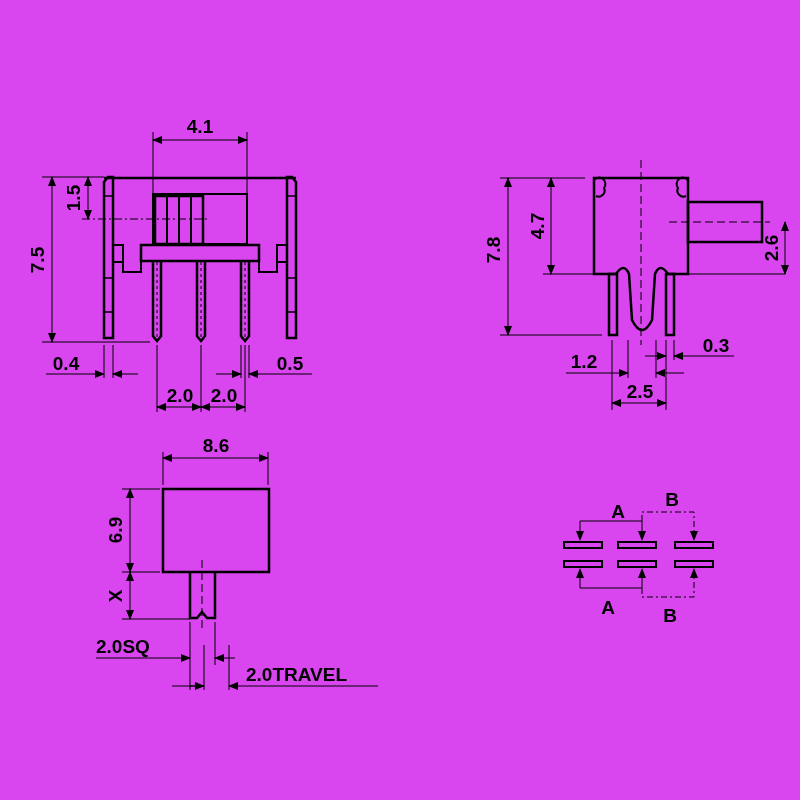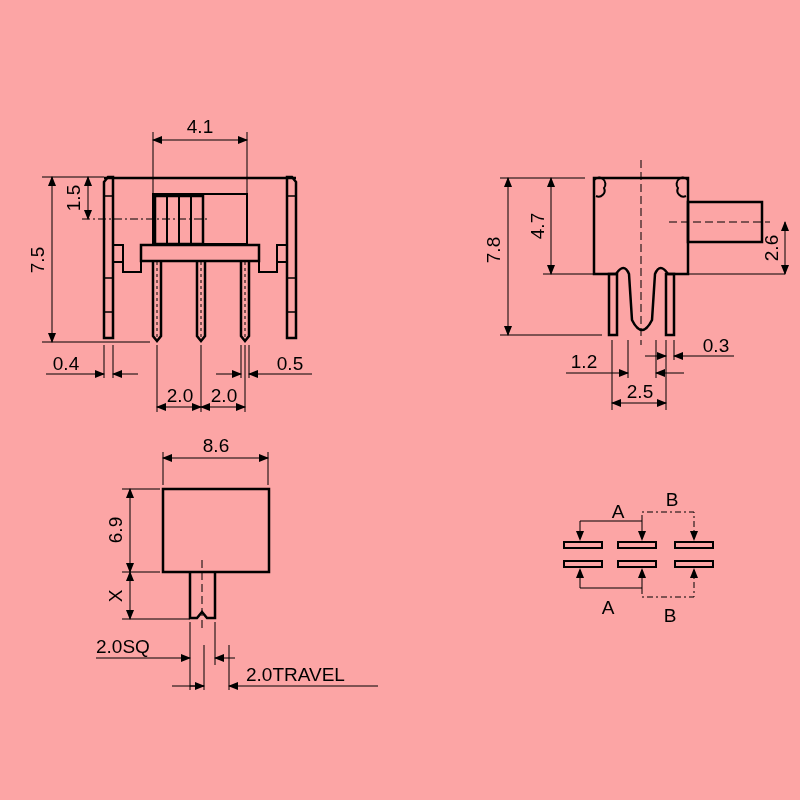--- a/index.html
+++ b/index.html
@@ -1,16 +1,16 @@
 <!DOCTYPE html>
 <html><head>
 <meta charset="utf-8">
 <style>
   html, body { margin: 0; padding: 0; background: #ffffff; }
-  #canvas { position: relative; width: 800px; height: 800px; background: #fca5a5; overflow: hidden; }
+  #canvas { position: relative; width: 800px; height: 800px; background: #d946ef; overflow: hidden; font-weight: bold; }
   svg { position: absolute; left: 0; top: 0; }
   .dimtxt { font-family: "Liberation Sans", sans-serif; font-size: 19px; fill: #000; }
 </style>
 </head>
 <body>
 
 <div id="canvas">
 <svg width="800" height="800" viewBox="0 0 800 800" xmlns="http://www.w3.org/2000/svg">
   <defs>
     <marker id="arr" markerWidth="10" markerHeight="8" refX="9" refY="4" orient="auto-start-reverse" markerUnits="userSpaceOnUse">

